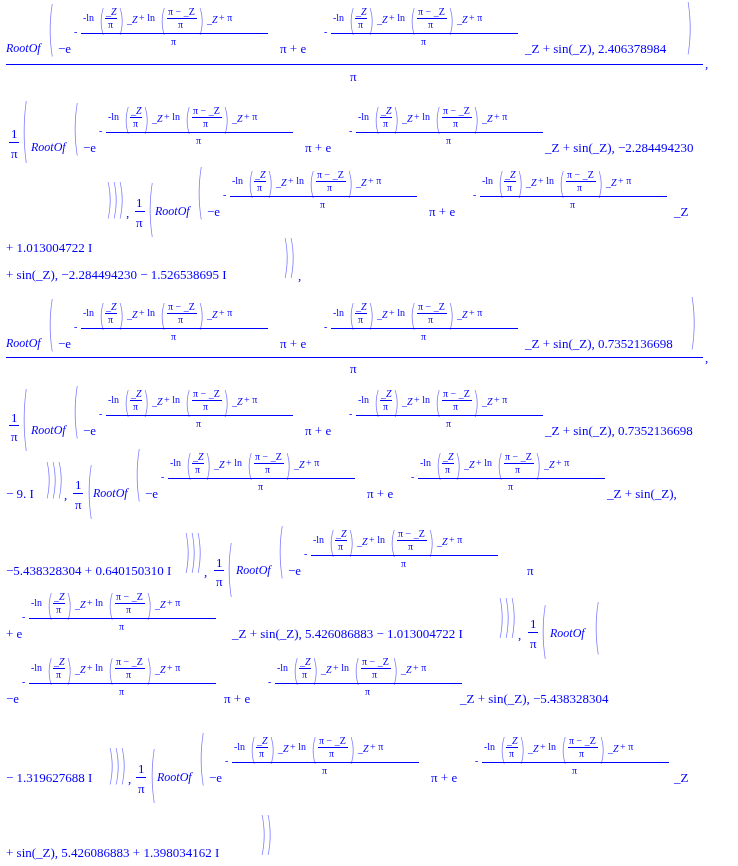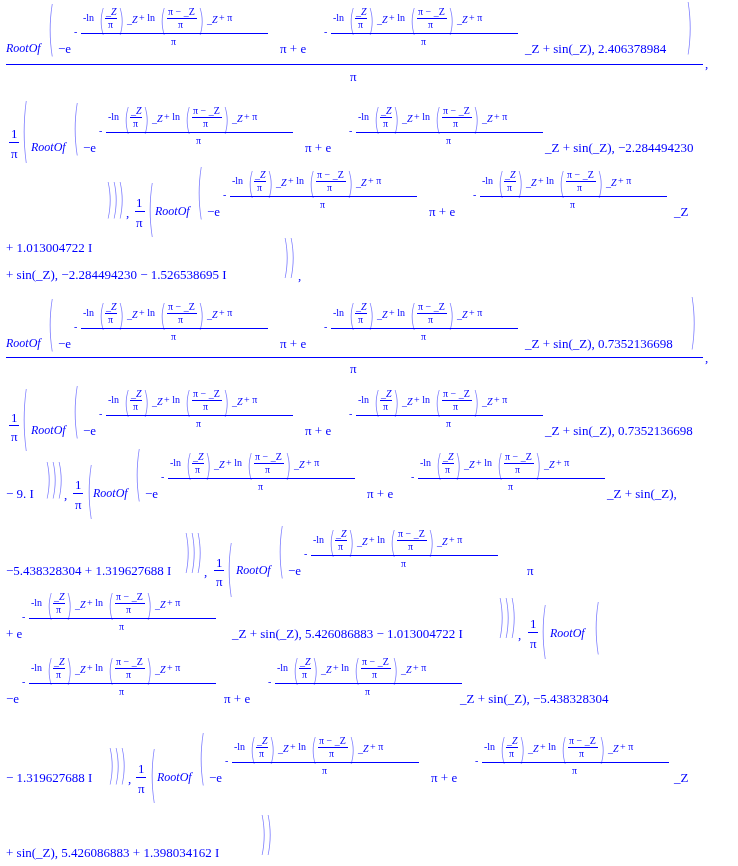--- a/index.html
+++ b/index.html
@@ -294,21 +294,21 @@
     <div class="paren" style="left: 497px; top: 452px; font-size: 16px; transform: scaleY(1.875);">(</div>
     <div class="abs tiny" style="left: 505px; top: 452px;">π − _Z</div>
     <div class="hl" style="left: 504px; top: 463px; width: 30px;"></div>
     <div class="abs tiny" style="left: 515px; top: 465px;">π</div>
     <div class="paren" style="left: 535px; top: 452px; font-size: 16px; transform: scaleY(1.875);">)</div>
     <div class="abs tiny it" style="left: 544px; top: 460px;">_Z</div>
     <div class="abs tiny" style="left: 556px; top: 458px;">+ π</div>
     <div class="hl" style="left: 418px; top: 478px; width: 187px;"></div>
     <div class="abs tiny" style="left: 508px; top: 482px;">π</div>
     <div class="abs" style="left: 607px; top: 487px;">_Z + sin(_Z),</div>
-    <div class="abs" style="left: 6px; top: 564px;">−5.438328304  + 1.319627688  I</div>
+    <div class="abs" style="left: 6px; top: 564px;">−5.438328304  + 0.640150310  I</div>
     <div class="paren" style="left: 184px; top: 530px; font-size: 16px; transform: scaleY(2.8125);">)</div>
     <div class="paren" style="left: 190px; top: 530px; font-size: 16px; transform: scaleY(2.8125);">)</div>
     <div class="paren" style="left: 196px; top: 530px; font-size: 16px; transform: scaleY(2.8125);">)</div>
     <div class="comma" style="left: 204px; top: 564px;">,</div>
     <div class="abs" style="left: 216px; top: 556px;">1</div>
     <div class="hl" style="left: 214px; top: 570px; width: 10px;"></div>
     <div class="abs" style="left: 216px; top: 575px;">π</div>
     <div class="paren" style="left: 227px; top: 540px; font-size: 16px; transform: scaleY(3.75);">(</div>
     <div class="abs ro" style="left: 236px; top: 564px;">RootOf</div>
     <div class="paren" style="left: 278px; top: 524px; font-size: 16px; transform: scaleY(3.625);">(</div>

